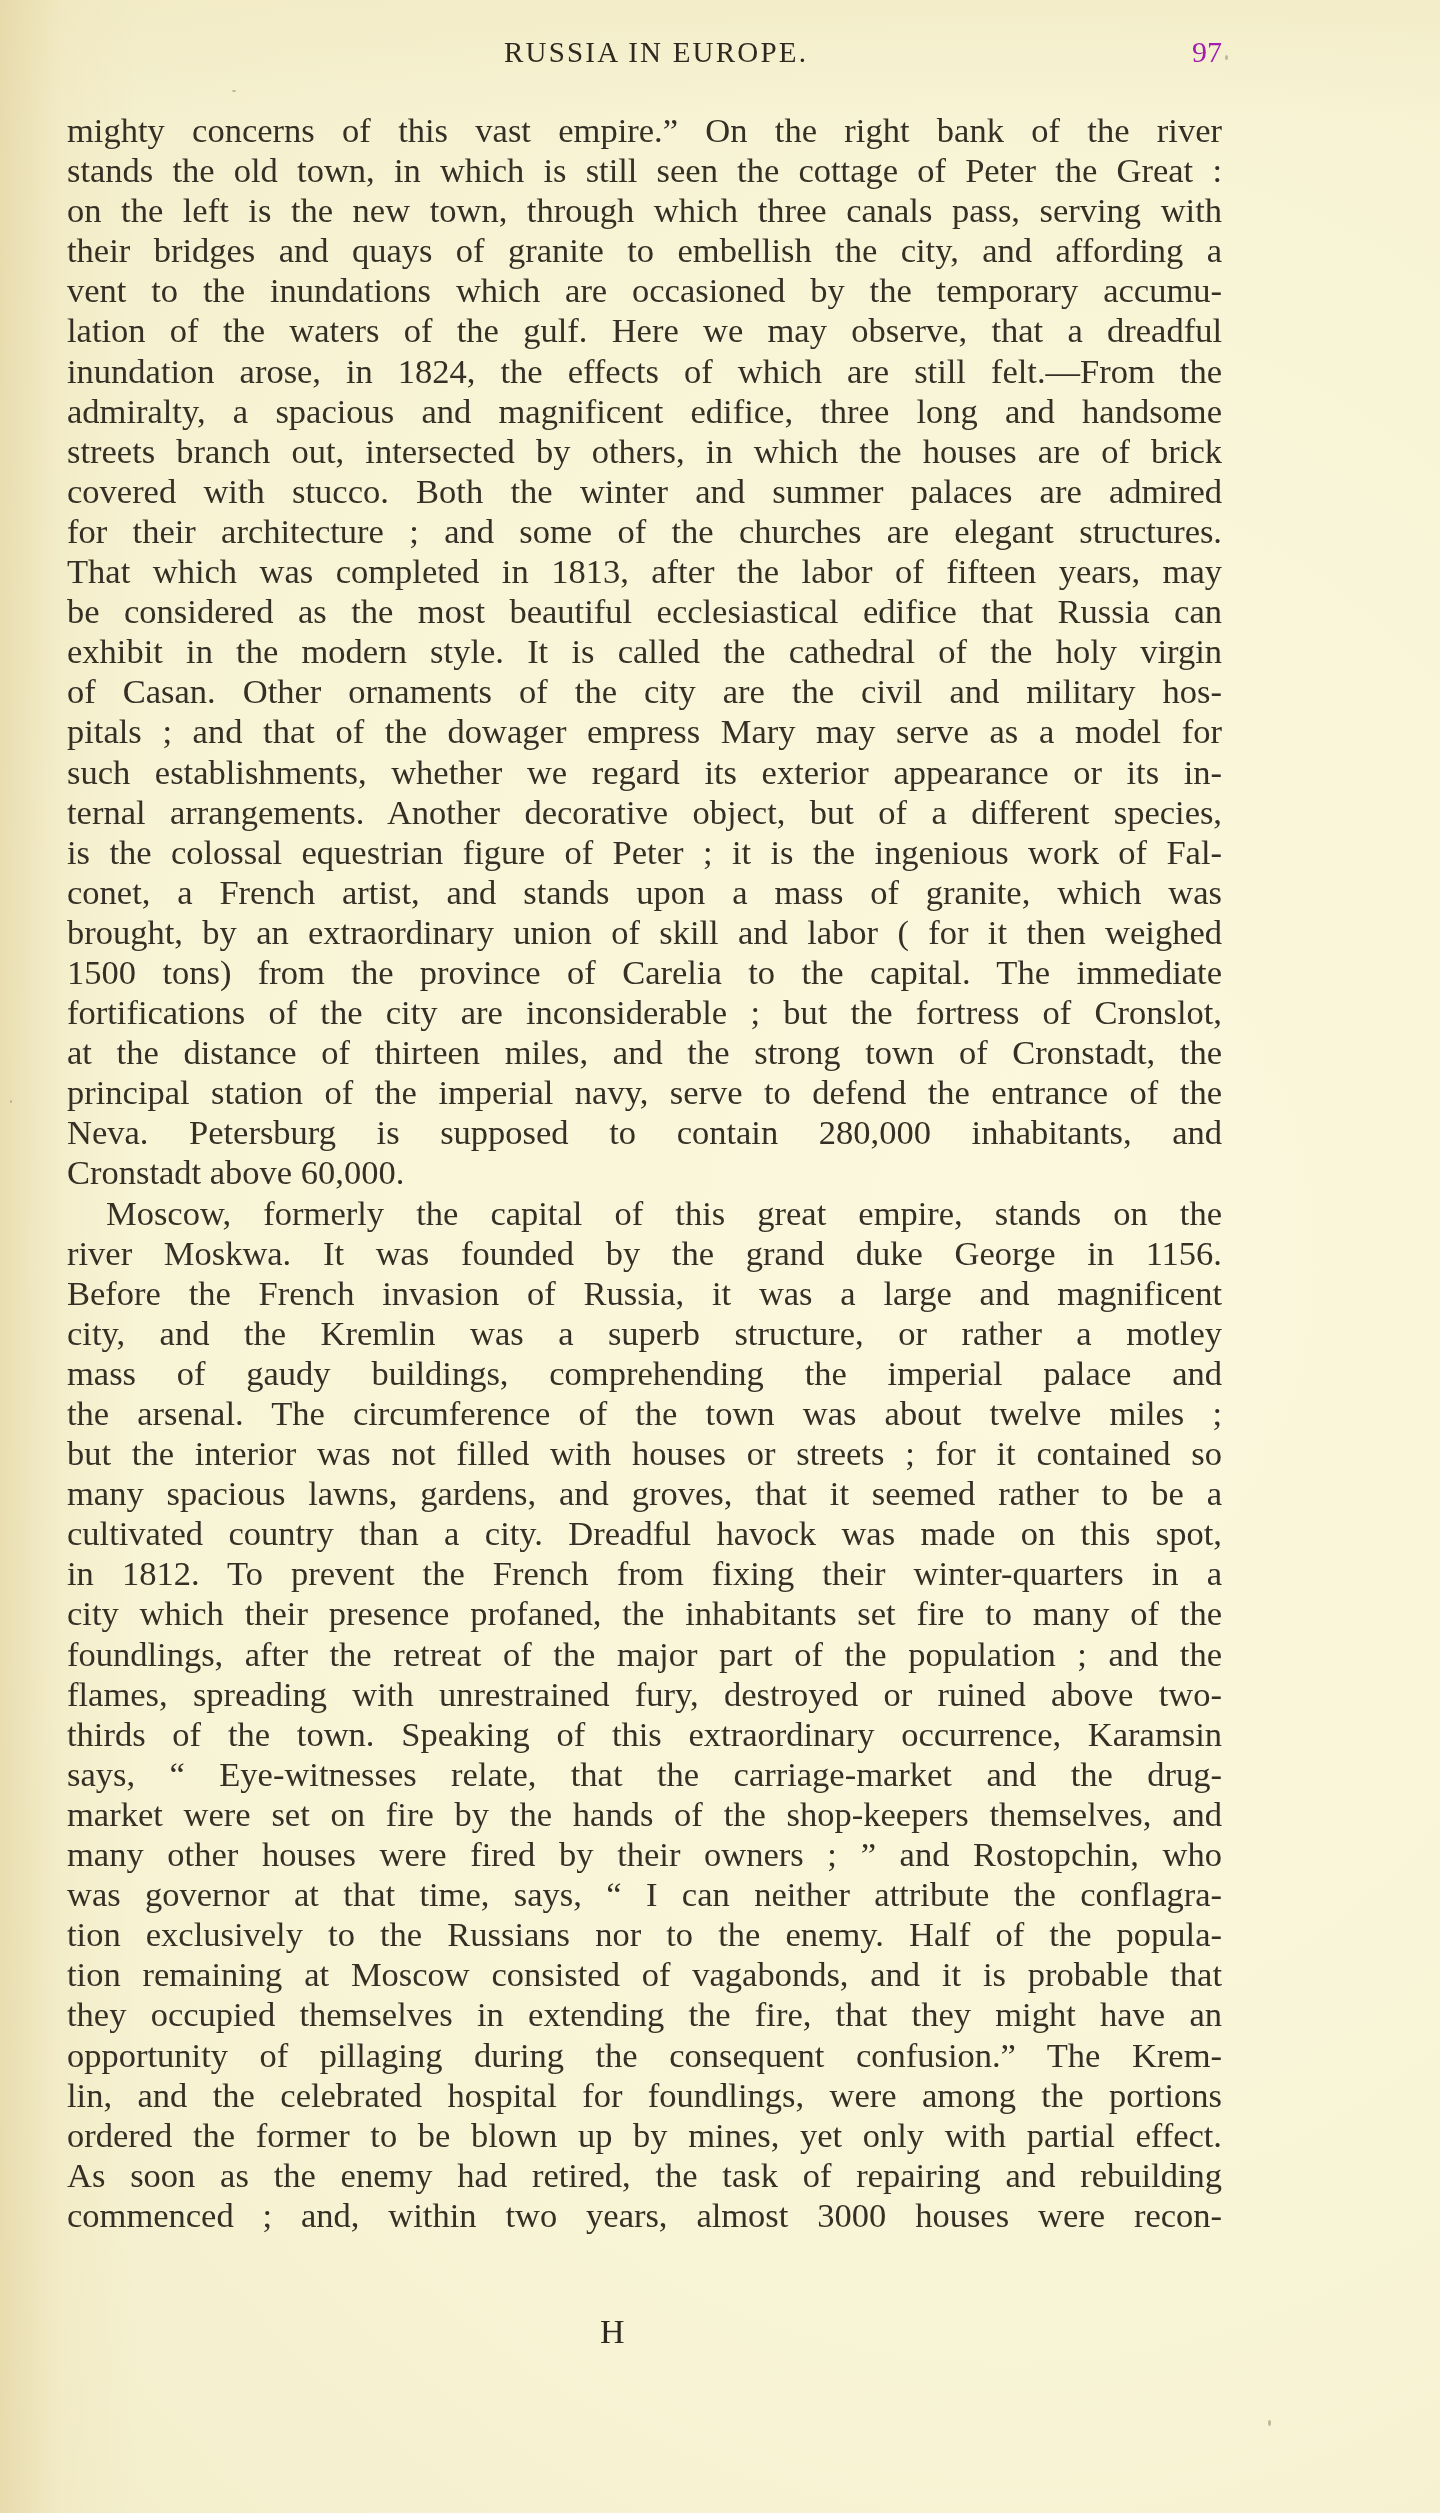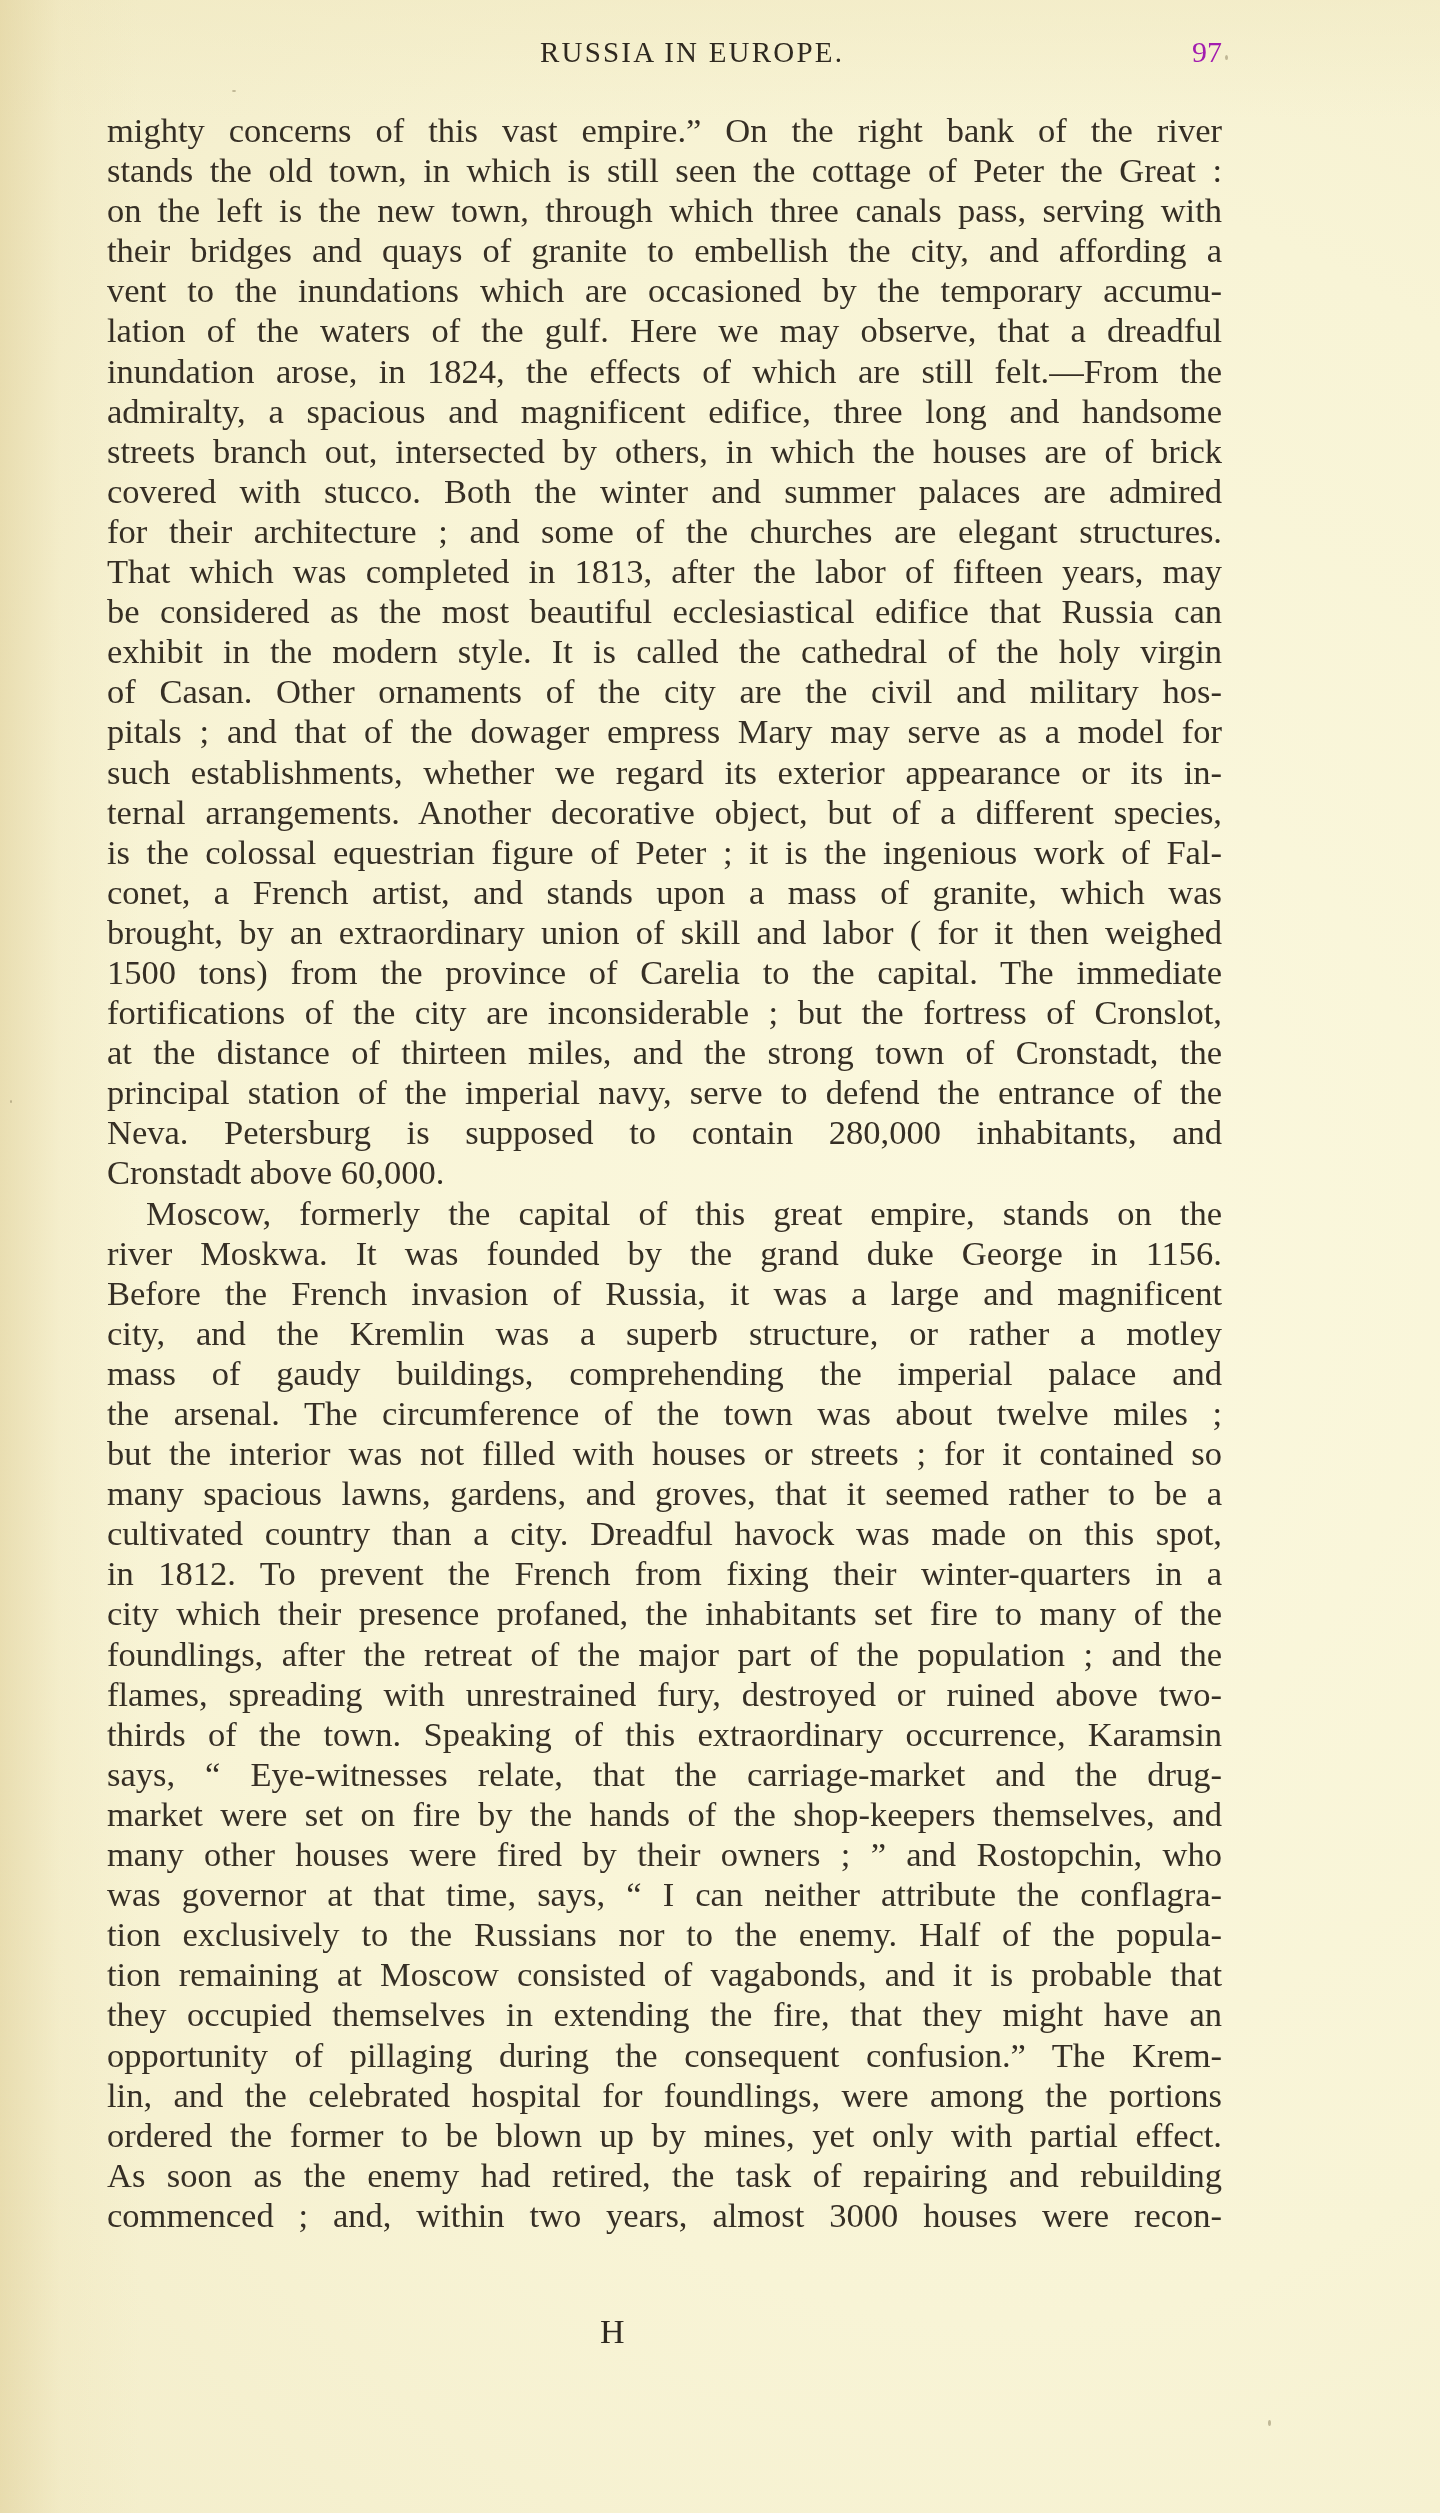--- a/index.html
+++ b/index.html
@@ -26,21 +26,20 @@
   }
   .running-title {
     position: absolute;
     left: 437px;
     top: 0;
     font-size: 29px;
     line-height: 36px;
     letter-spacing: 2.2px;
     color: #2f2920;
     white-space: nowrap;
-    margin-left: 36px;
   }
   .page-number {
     position: absolute;
     right: 0;
     top: 0;
     font-size: 30px;
     line-height: 36px;
     color: #a21caf;
     white-space: nowrap;
     margin-left: 36px;
@@ -54,21 +53,20 @@
   .line {
     display: block;
     height: 40.1px;
     line-height: 40.1px;
     font-size: 34.5px;
     text-align: justify;
     text-align-last: justify;
     white-space: nowrap;
     overflow: visible;
     word-spacing: 0px;
-    margin-left: 40px;
   }
   .line.last { text-align-last: left; }
   .line.indent { padding-left: 39px; }
   .signature {
     position: absolute;
     left: 600px;
     top: 2312px;
     font-size: 34px;
     line-height: 40px;
     color: #2f2920;

